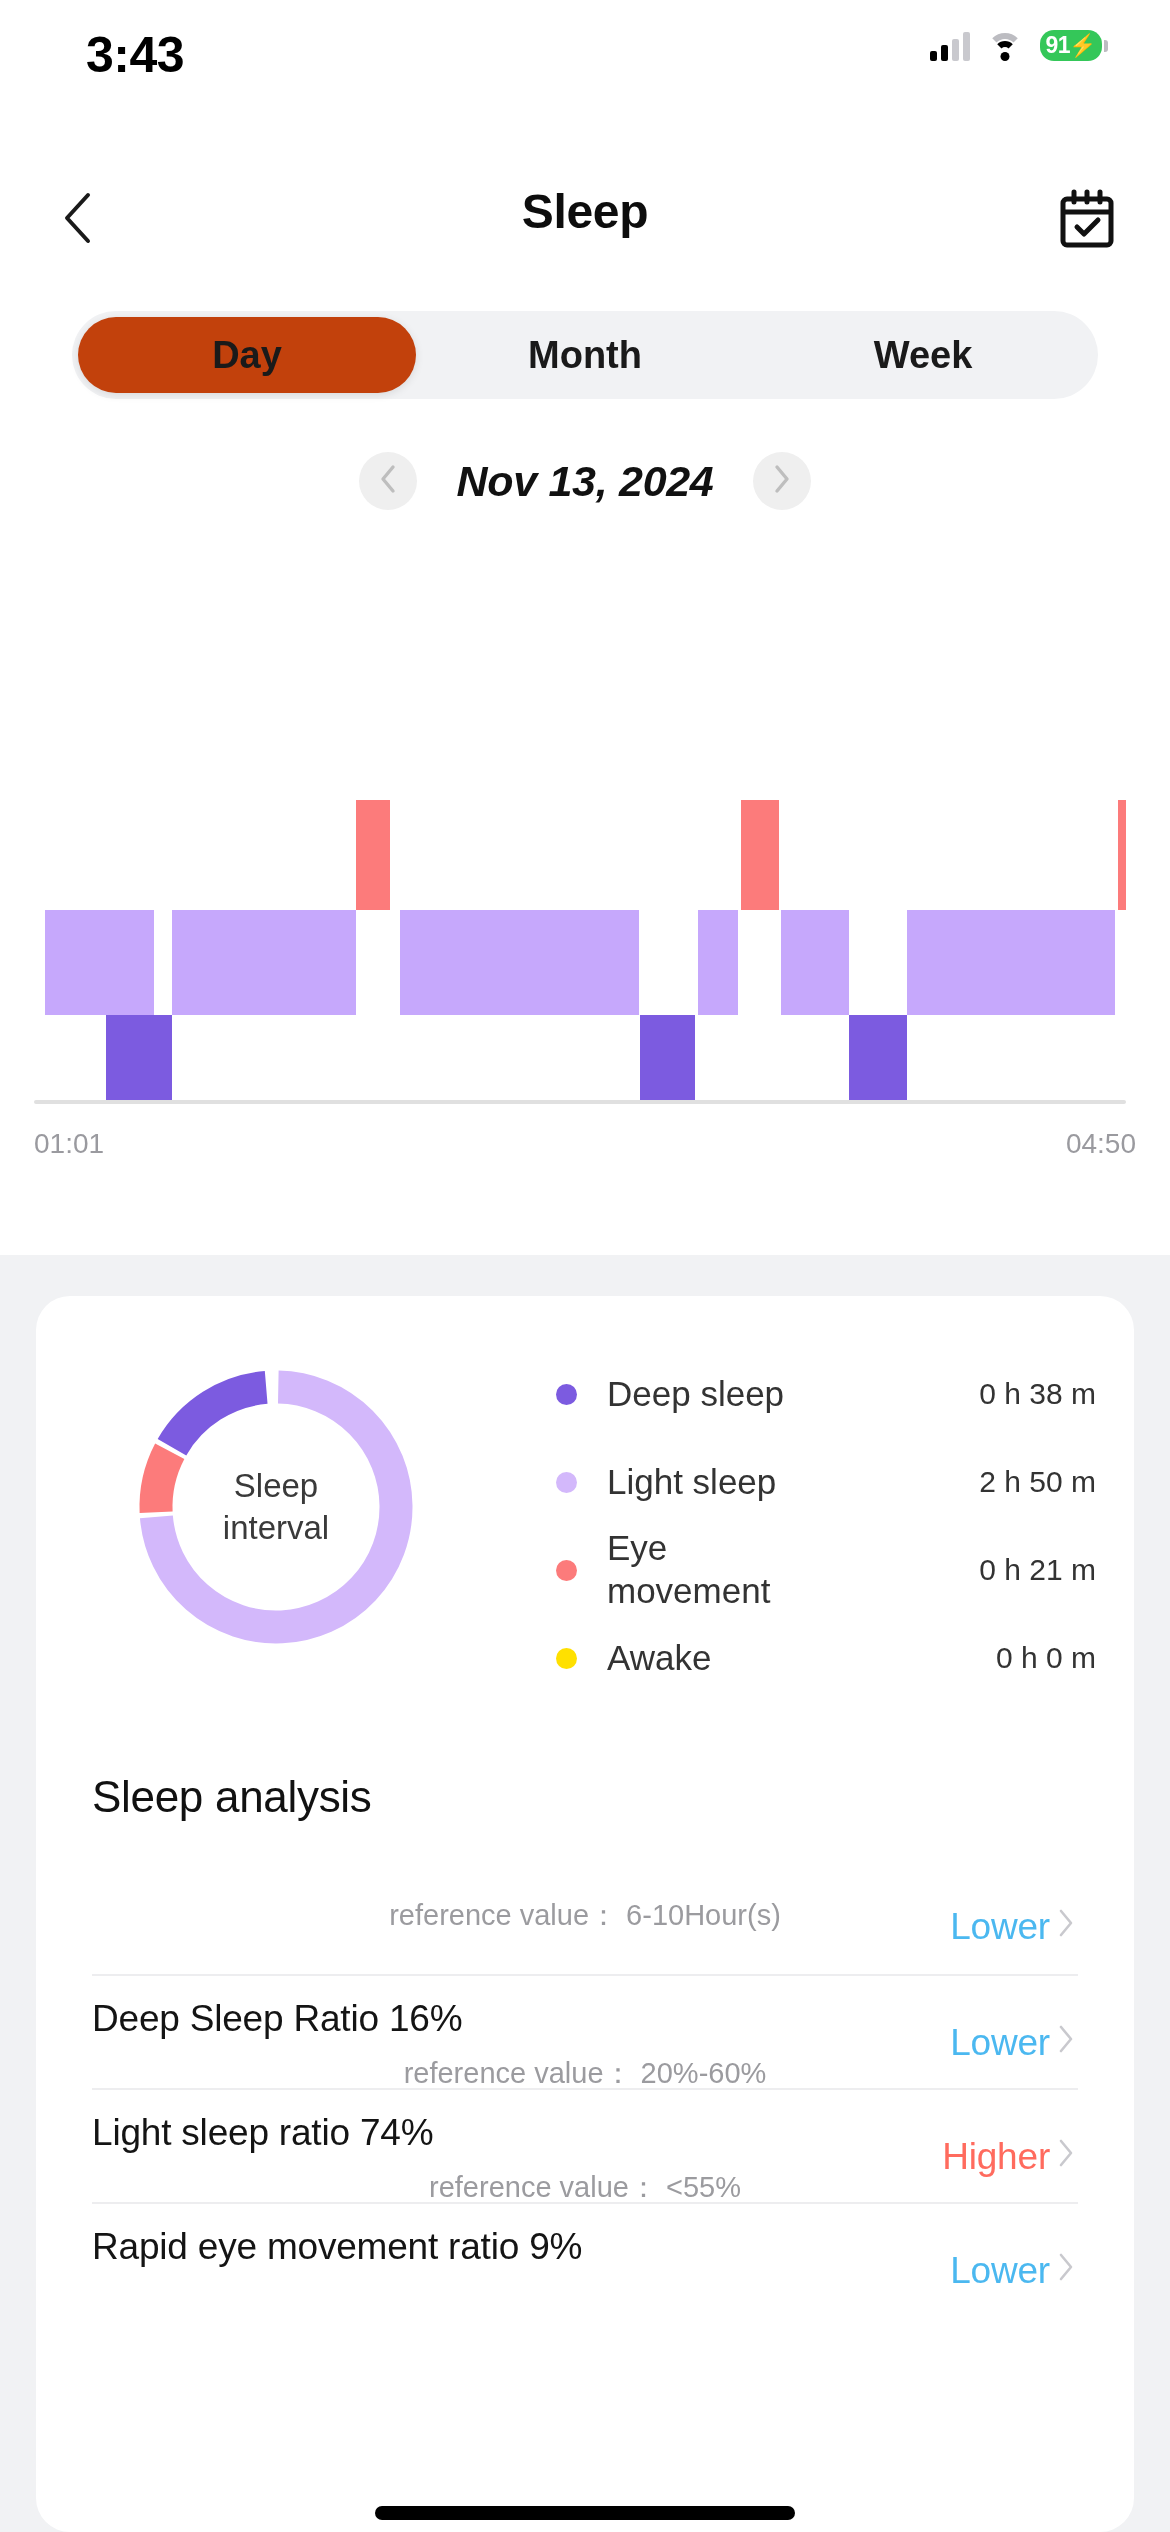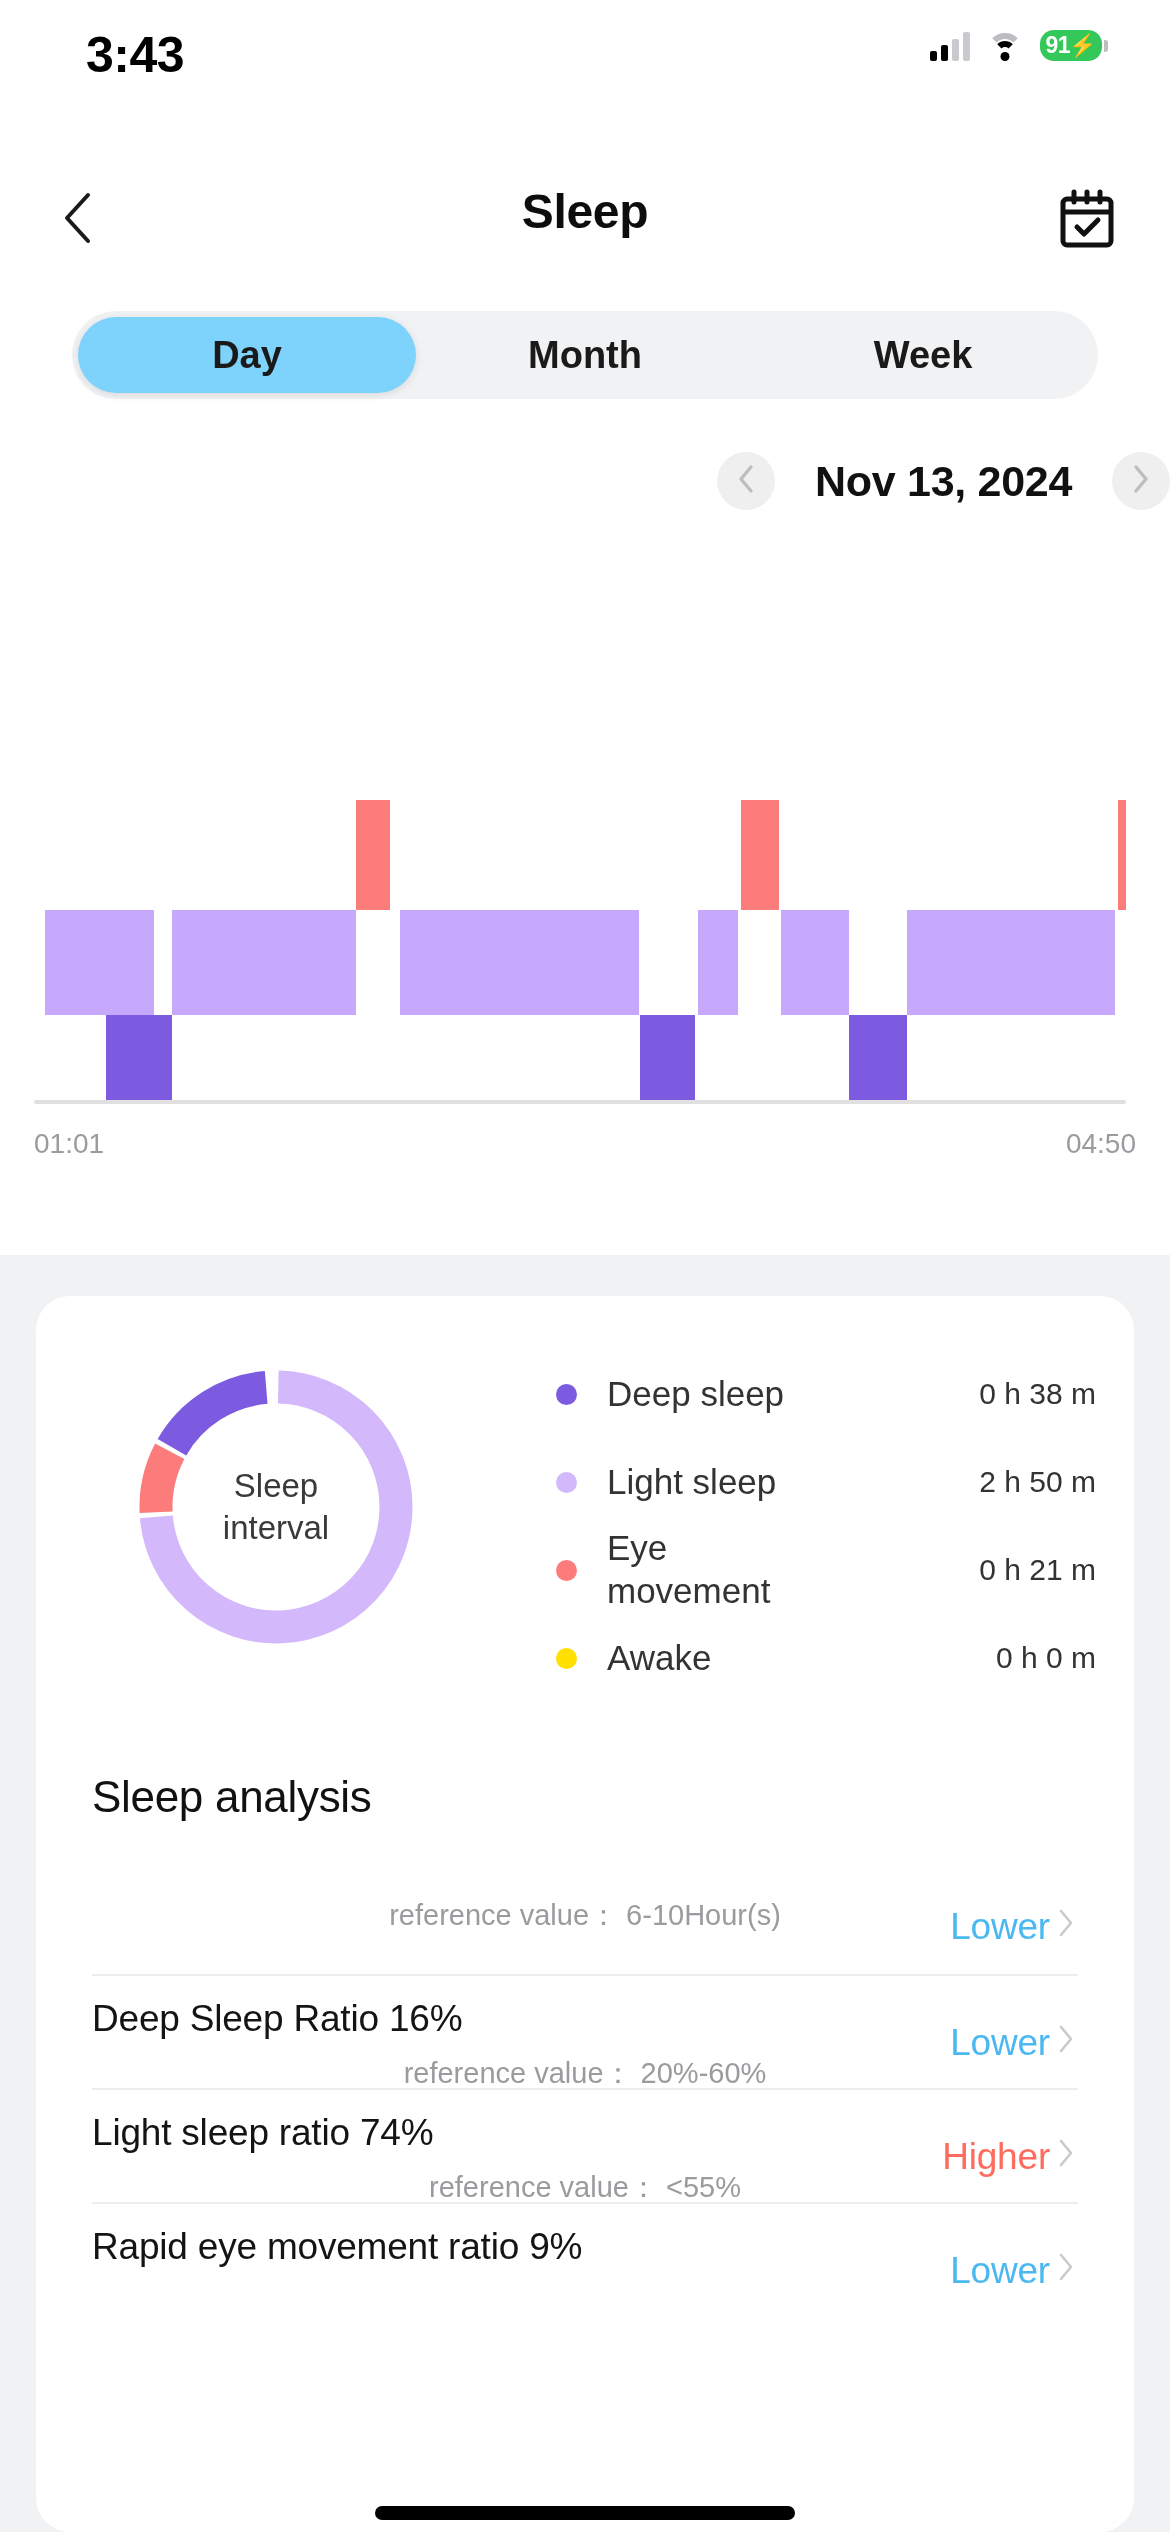--- a/index.html
+++ b/index.html
@@ -55,26 +55,26 @@
 
   
   .seg {
     position:absolute; left:72px; top:311px; width:1026px; height:88px;
     background:#F1F2F4; border-radius:44px; display:flex; padding:6px;
   }
   .seg-item {
     flex:1; display:flex; align-items:center; justify-content:center;
     font-size:38px; font-weight:700; color:#1a1a1a; border-radius:40px;
   }
-  .seg-item.active { background:#7dd3fc; box-shadow:0 2px 9px rgba(0,0,0,0.10); }
+  .seg-item.active { background:#c2410c; box-shadow:0 2px 9px rgba(0,0,0,0.10); }
 
   
   .datenav {
     position:absolute; left:0; top:445px; width:1170px; height:72px;
-    display:flex; align-items:center; justify-content:flex-end; gap:40px;
+    display:flex; align-items:center; justify-content:center; gap:40px;font-style:italic;
   }
   .date-btn {
     width:58px; height:58px; border-radius:50%; background:#EFEFEF;
     display:flex; align-items:center; justify-content:center;
   }
   .date-btn svg { width:18px; height:30px; }
   .date-label { font-size:43px; font-weight:700; color:#111; letter-spacing:-0.3px; }
 
   
   .hypno { position:absolute; left:0; top:800px; width:1170px; height:330px; }

